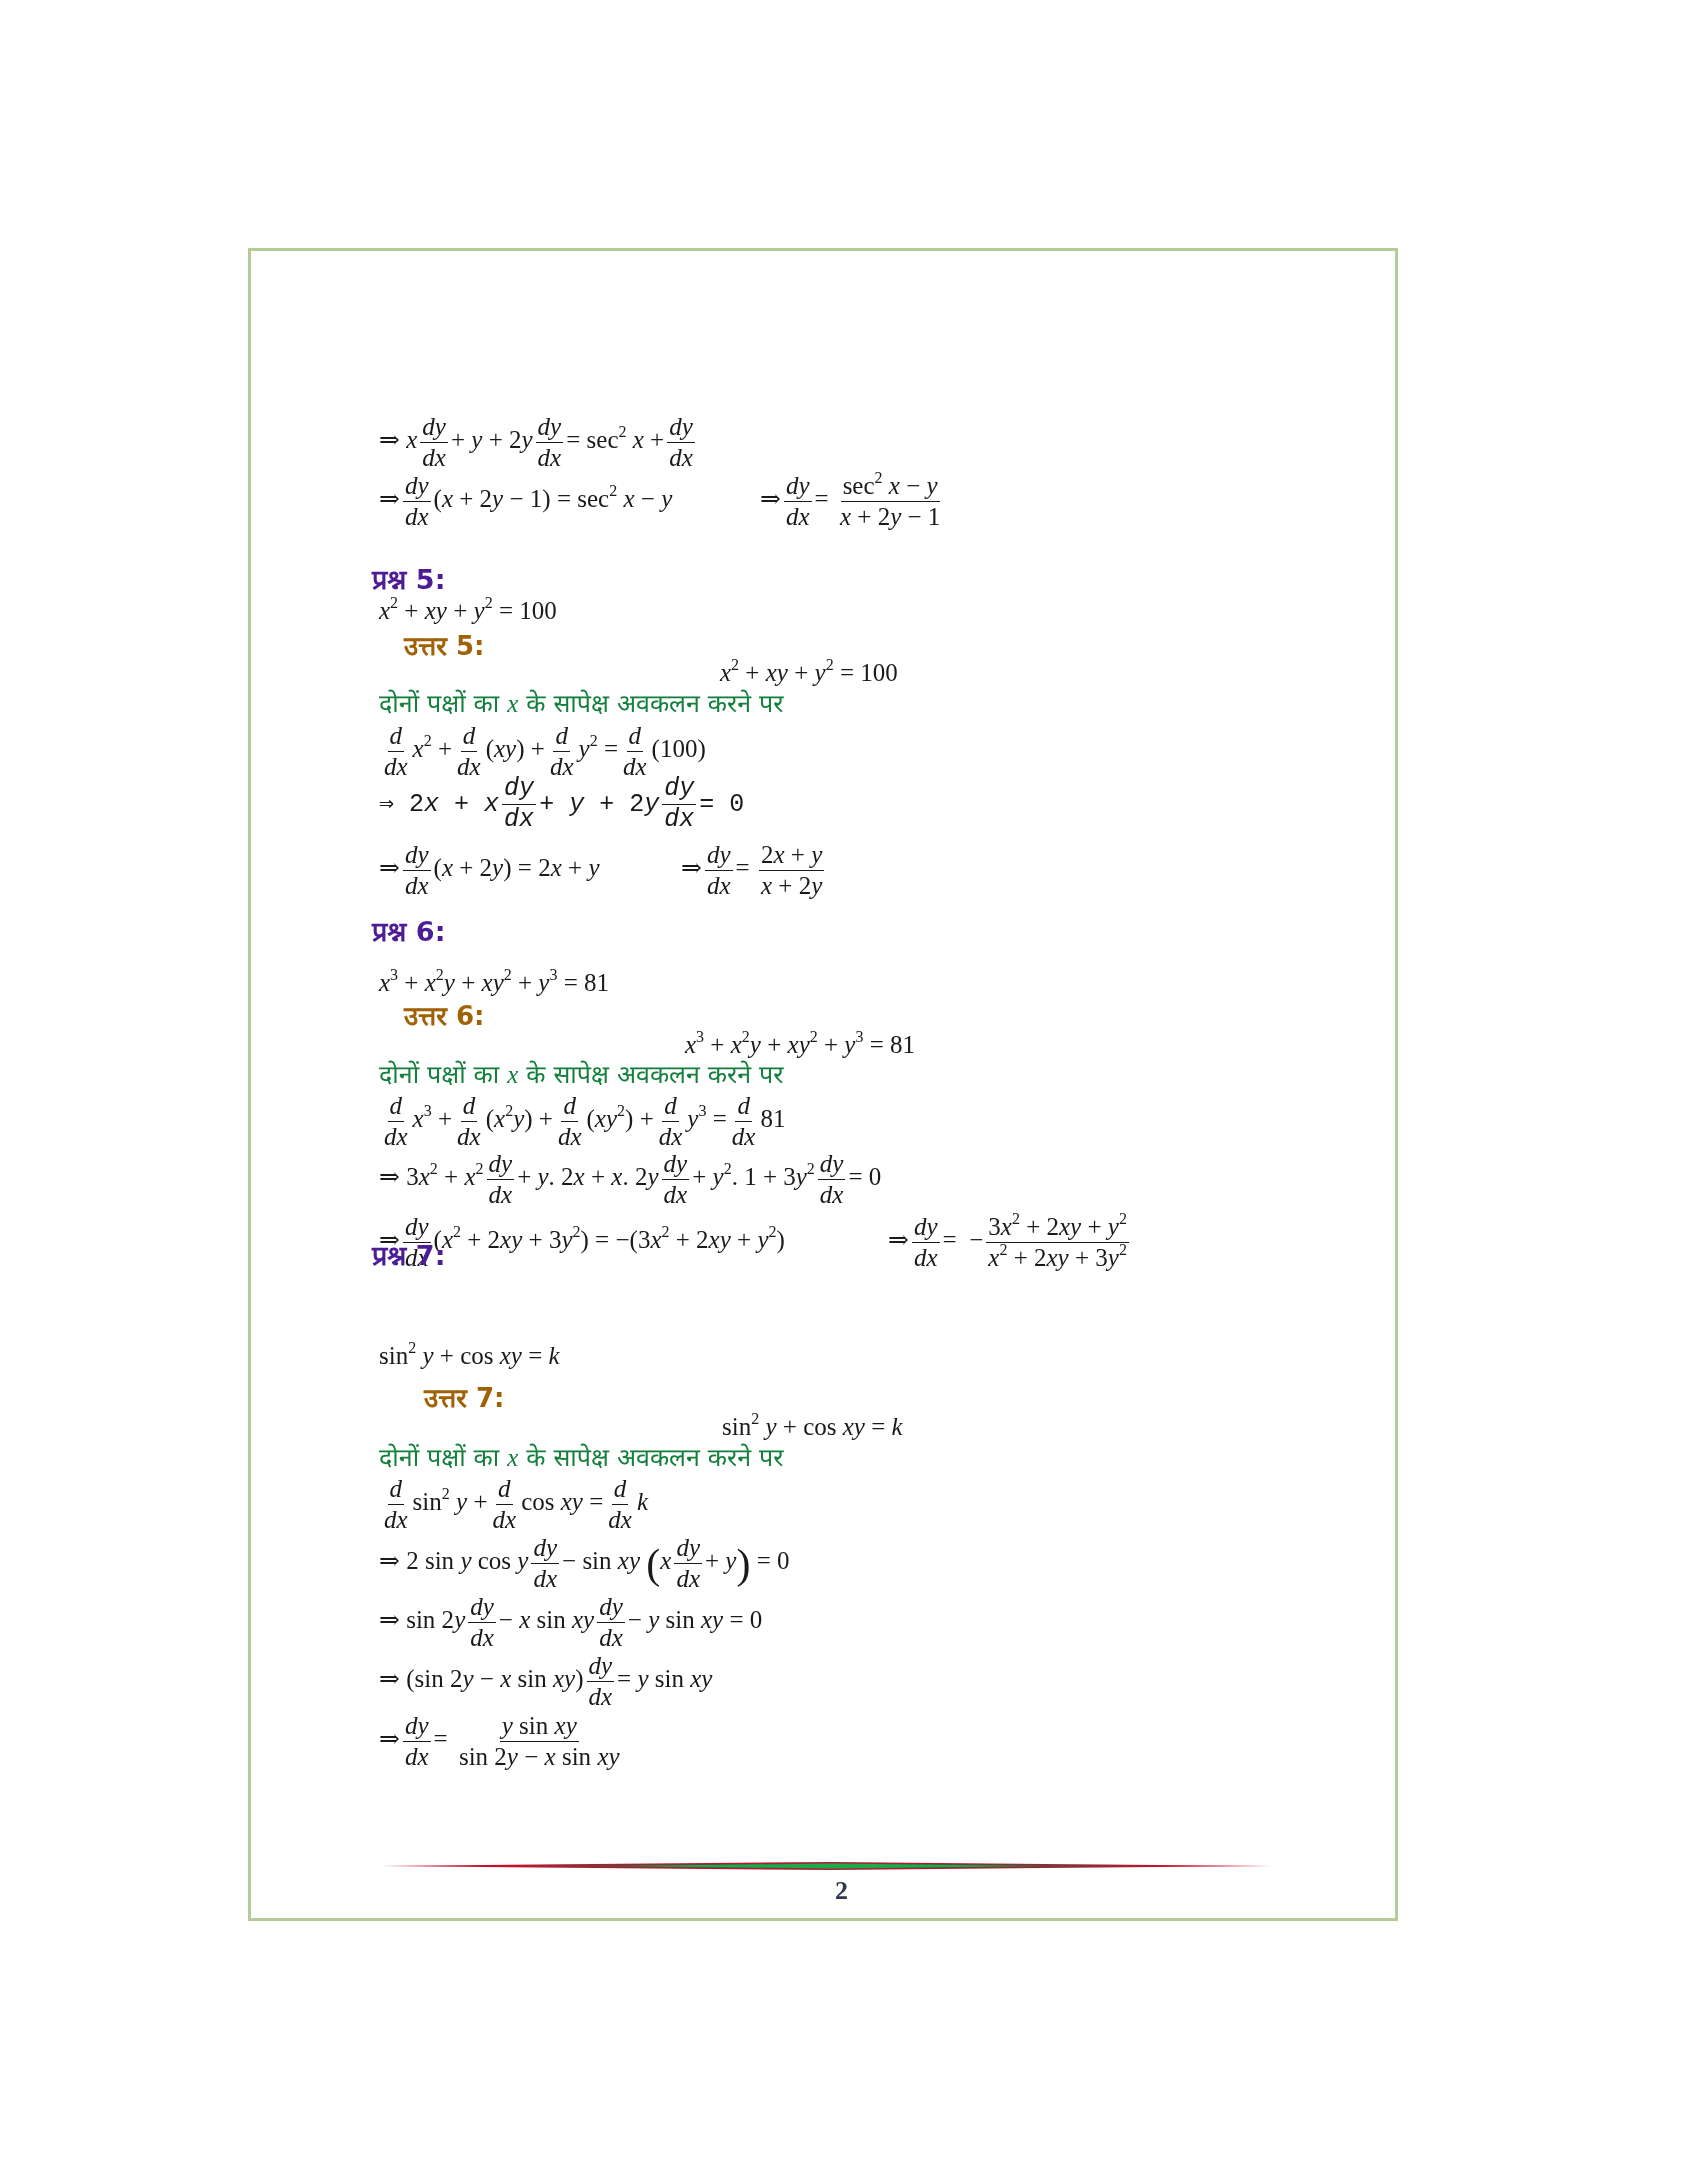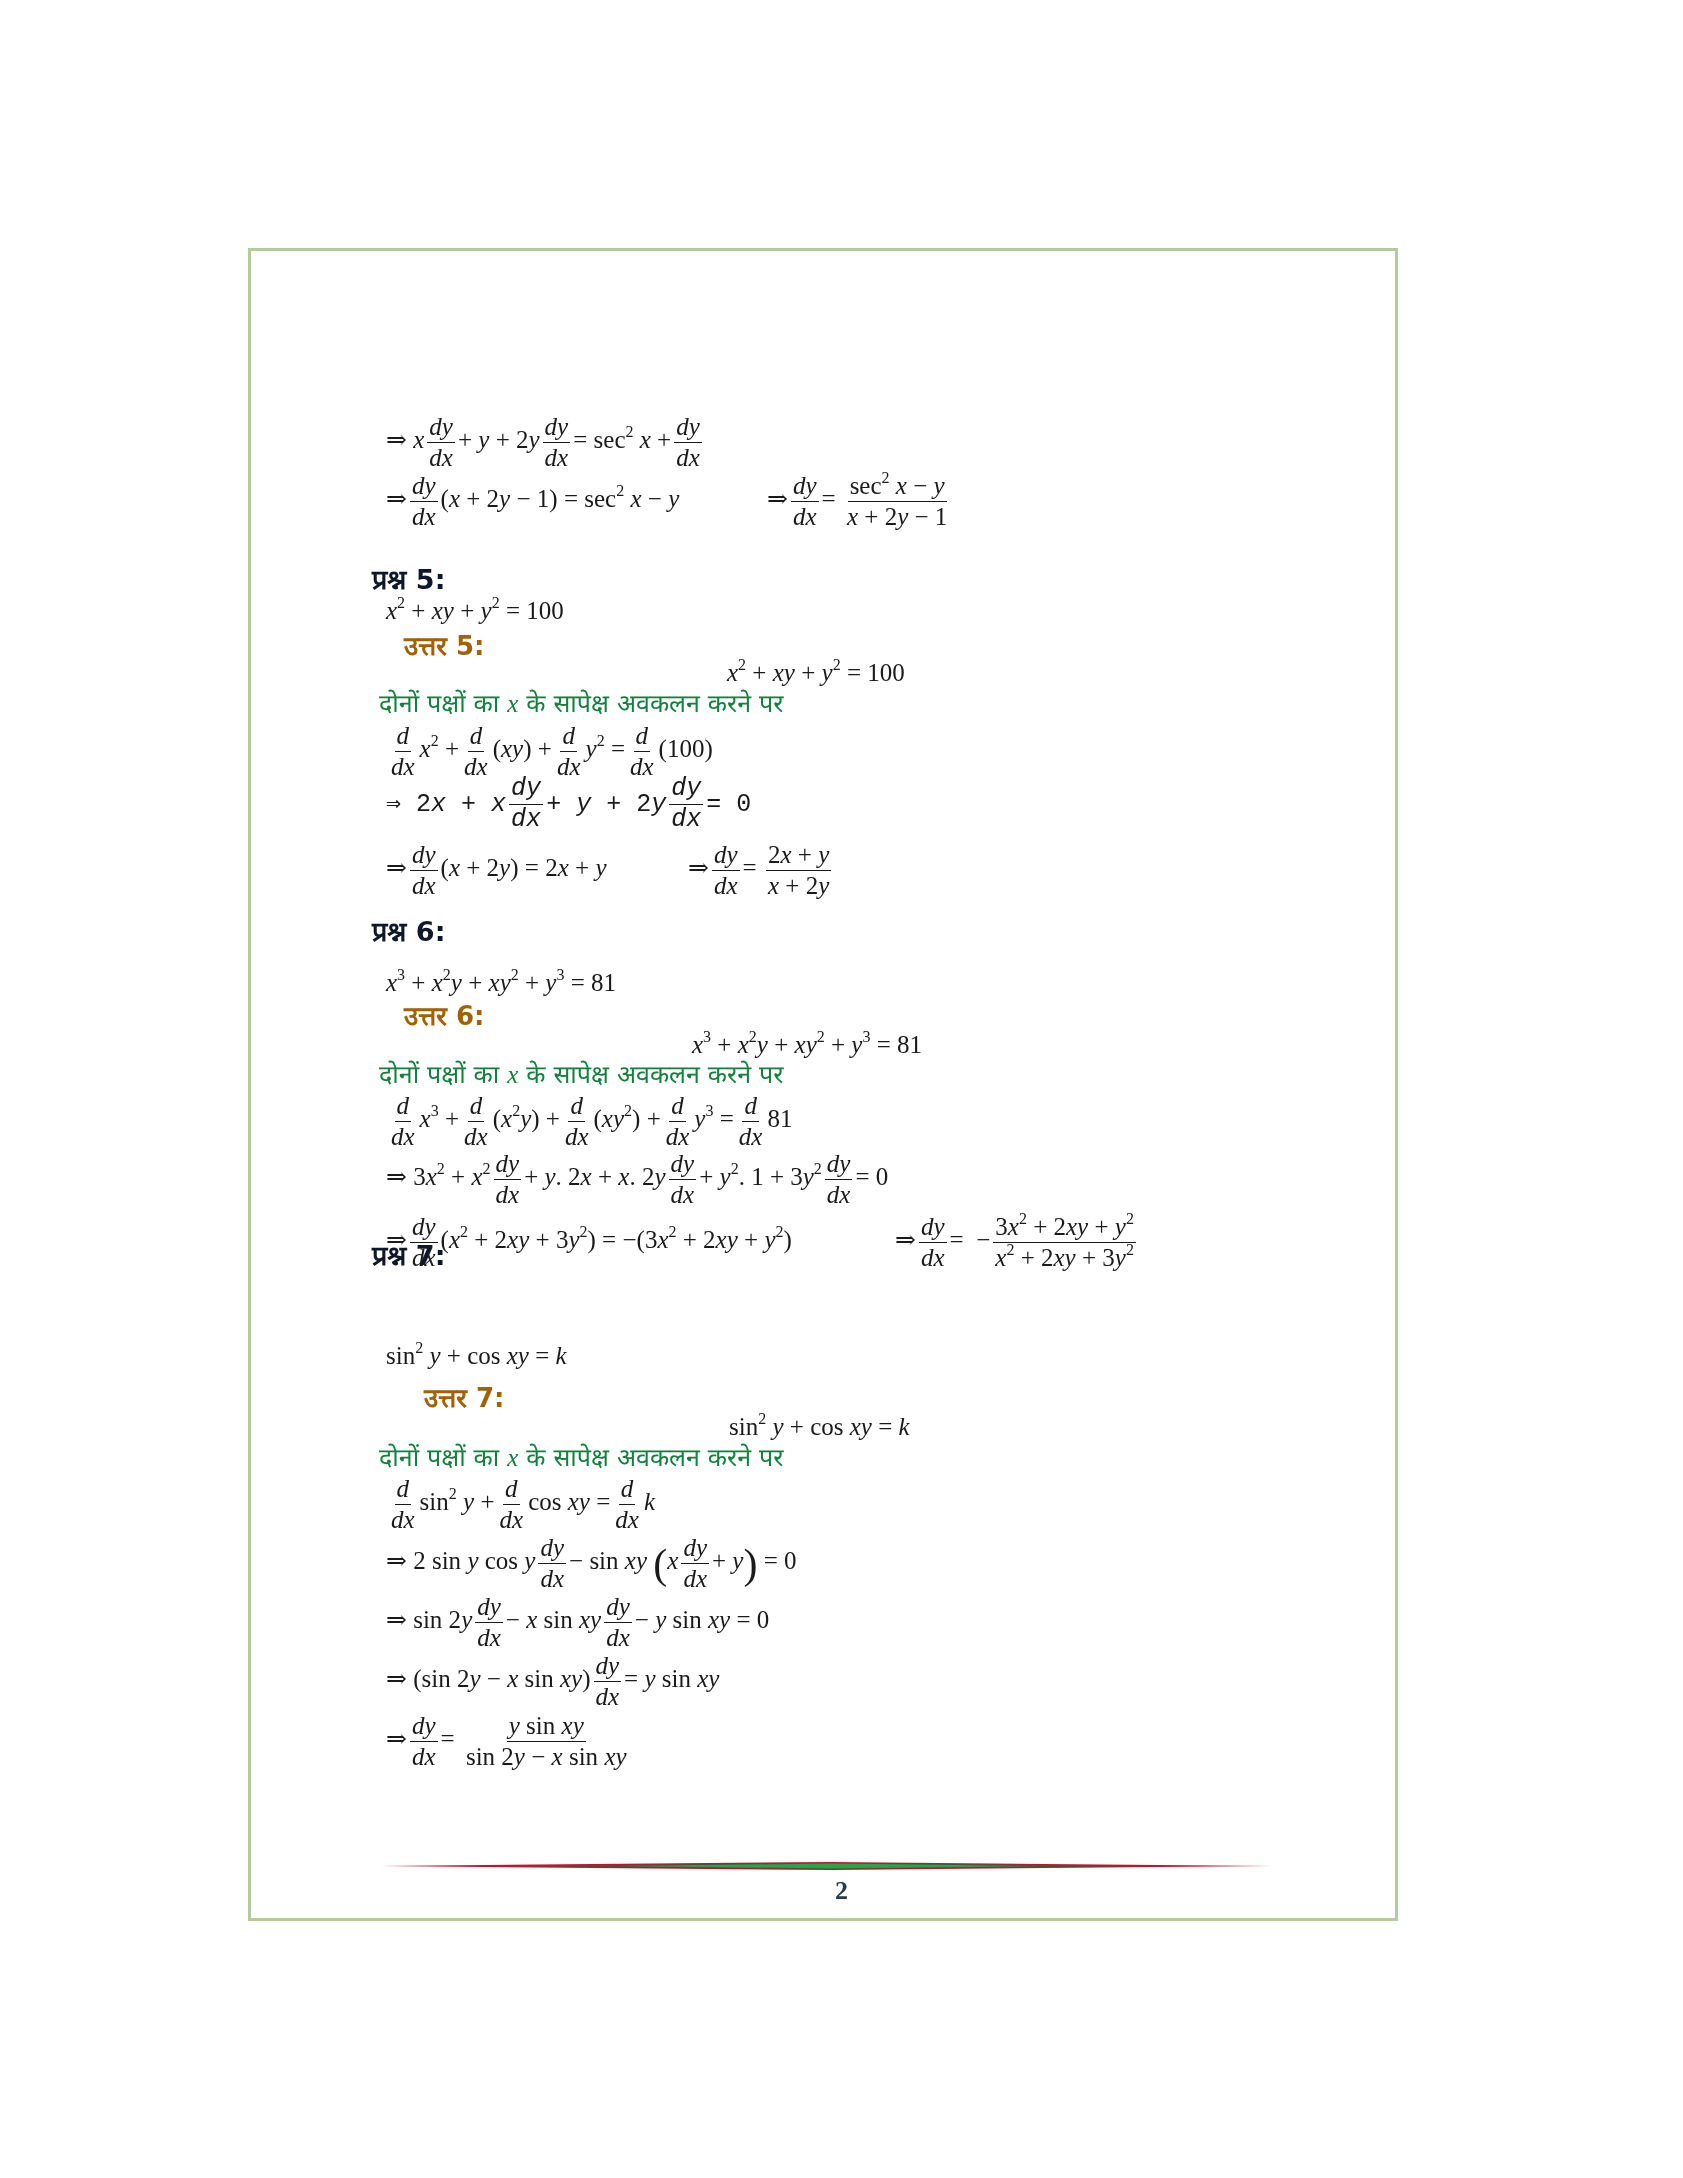--- a/index.html
+++ b/index.html
@@ -1,27 +1,27 @@
 <!DOCTYPE html>
 <html><head>
 <meta charset="utf-8">
 <style>
   html, body { margin:0; padding:0; }
   body { width:1683px; height:2178px; background:#ffffff; position:relative; overflow:hidden;
          font-family:"Liberation Serif","DejaVu Serif",serif; color:#1a1a1a; }
   .frame { position:absolute; left:248px; top:248px; width:1144px; height:1667px;
            border:3px solid #b5cc98; box-sizing:content-box; }
-  .line { position:absolute; left:379px; white-space:nowrap; font-size:25px; line-height:1;margin-left:7px; }
+  .line { position:absolute; left:379px; white-space:nowrap; font-size:25px; line-height:1; }
   .m { font-style:italic; }
   .frac { display:inline-flex; flex-direction:column; align-items:center; vertical-align:middle; margin:0 3px;justify-content:center; }
   .frac > span { display:block; padding:0 2px; line-height:1.05; }
   .frac > span.num { border-bottom:1.6px solid #1a1a1a; padding-bottom:2px; }
   .frac > span.den { padding-top:2px; }
   sup { font-size:16px; vertical-align:11px; font-style:normal; line-height:0; }
-  .hq { position:absolute; left:372px; font-family:"DejaVu Sans",sans-serif; font-weight:bold; font-size:27px; color:#0f172a; }
+  .hq { position:absolute; left:372px; font-family:"DejaVu Sans",sans-serif; font-weight:bold; font-size:27px; color:#4c1d95; }
   .ha { position:absolute; left:404px; font-family:"DejaVu Sans",sans-serif; font-weight:bold; font-size:26px; color:#a16207; }
   .hindi { position:absolute; left:379px; font-family:"DejaVu Sans",sans-serif; font-size:25px; color:#15803d; white-space:nowrap; }
   .hindi .m { font-family:"Liberation Serif",serif; }
   .bigparen { font-size:42px; vertical-align:middle; font-style:normal; line-height:1; }
   .divider { position:absolute; left:381px; top:1862px; width:899px; height:8px; }
   .pagenum { position:absolute; left:0; width:1683px; top:1876px; text-align:center;
              font-family:"Liberation Serif",serif; font-weight:bold; font-size:26px; color:#2b3a4a; }
 </style>
 </head>
 <body>

